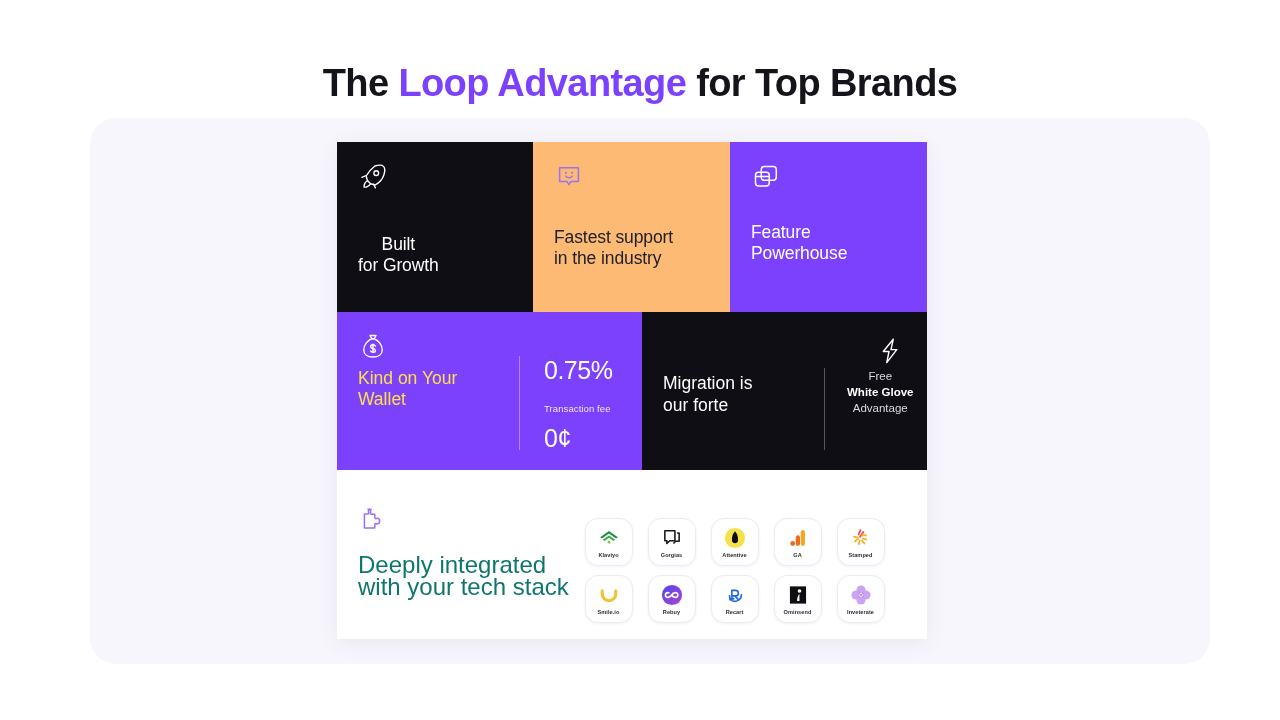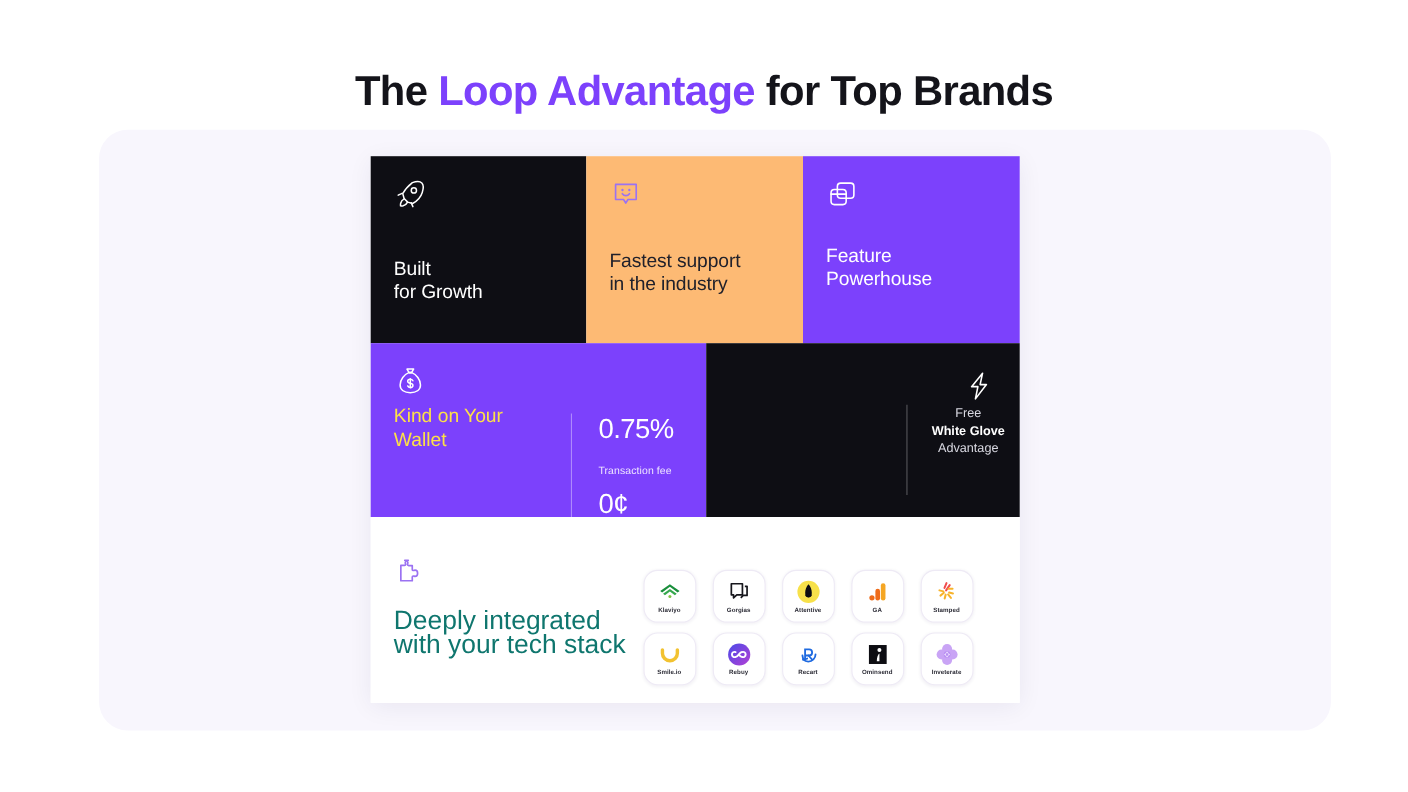--- a/index.html
+++ b/index.html
@@ -71,38 +71,38 @@
     white-space: pre-line;
   }
   .t-light { color: #ffffff; }
   .t-dark  { color: #21212b; }
 
   
   .cell-built   { width: 196px; }
   .cell-support { width: 197px; }
   .cell-feature { width: 197px; }
 
-  .cell-built   .card-title { bottom: 36px; }
+  .cell-built   .card-title { bottom: 36px; text-align: center; }
   .cell-support .card-title { bottom: 43px; }
   .cell-feature .card-title { bottom: 48px; }
 
   
   .cell-wallet    { width: 305px; }
   .cell-migration { width: 285px; }
 
   .cell-wallet .headline {
     position: absolute;
     left: 21px; top: 56px;
     font-size: 17.5px; line-height: 21px;
     color: #fde047;
     white-space: pre-line;
   }
   .cell-wallet .stats {
     position: absolute;
-    left: 182px; top: 64px;
+    left: 182px; top: 44px;
     padding-left: 24px;
     border-left: 1px solid rgba(255,255,255,0.38);
     height: 94px;
   }
   .stat-num {
     font-size: 25px;
     font-weight: 500;
     color: #ffffff;
     letter-spacing: -0.5px;
     line-height: 28px;
@@ -252,20 +252,22 @@
           <div class="stat-lbl">Per Order</div>
         </div>
       </div>
 
       <div class="card c-dark cell-migration">
         <span class="card-icon">
           <svg viewBox="0 0 24 24" fill="none" stroke="#ffffff" stroke-width="1.15" stroke-linecap="round" stroke-linejoin="round">
             <path d="M14.6 2.6 6.6 12.4h4.6l-1.8 8.9 8.0-10.4h-4.6z"></path>
           </svg>
         </span>
+        <div class="headline">Migration is
+our forte</div>
         <div class="note">
           <div>Free</div>
           <div class="strong">White Glove</div>
           <div>Advantage</div>
         </div>
       </div>
     </div>
 
     <div class="row row-3">
       <div class="card cell-integr">

